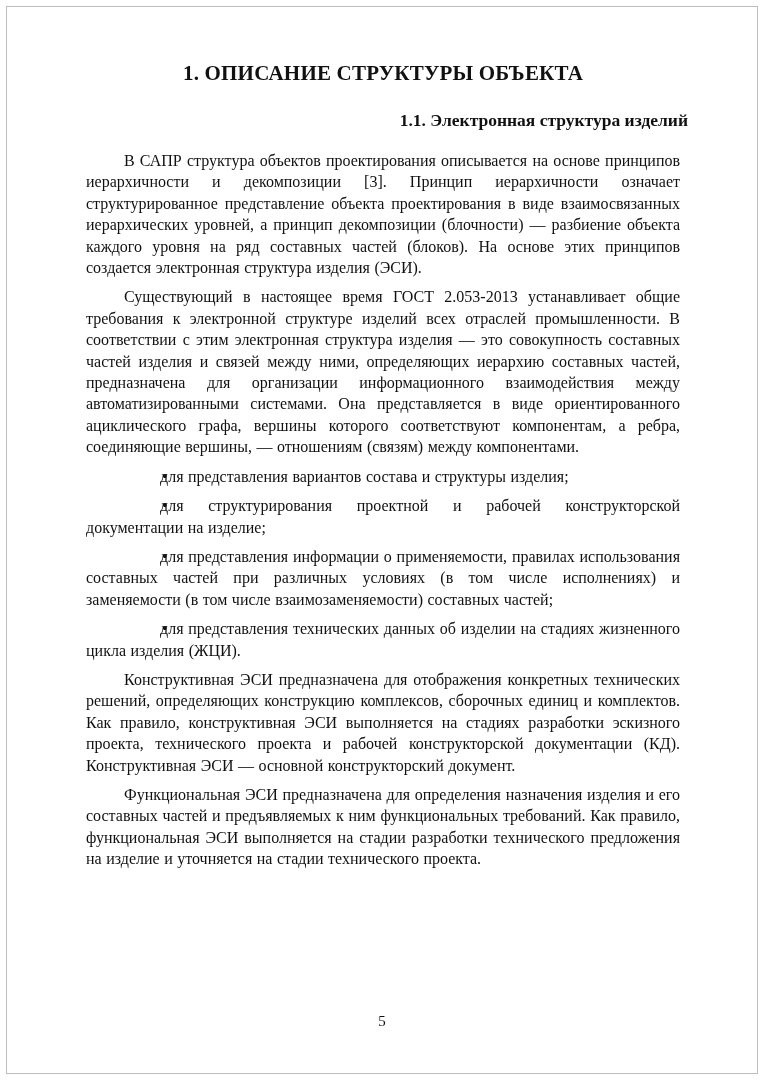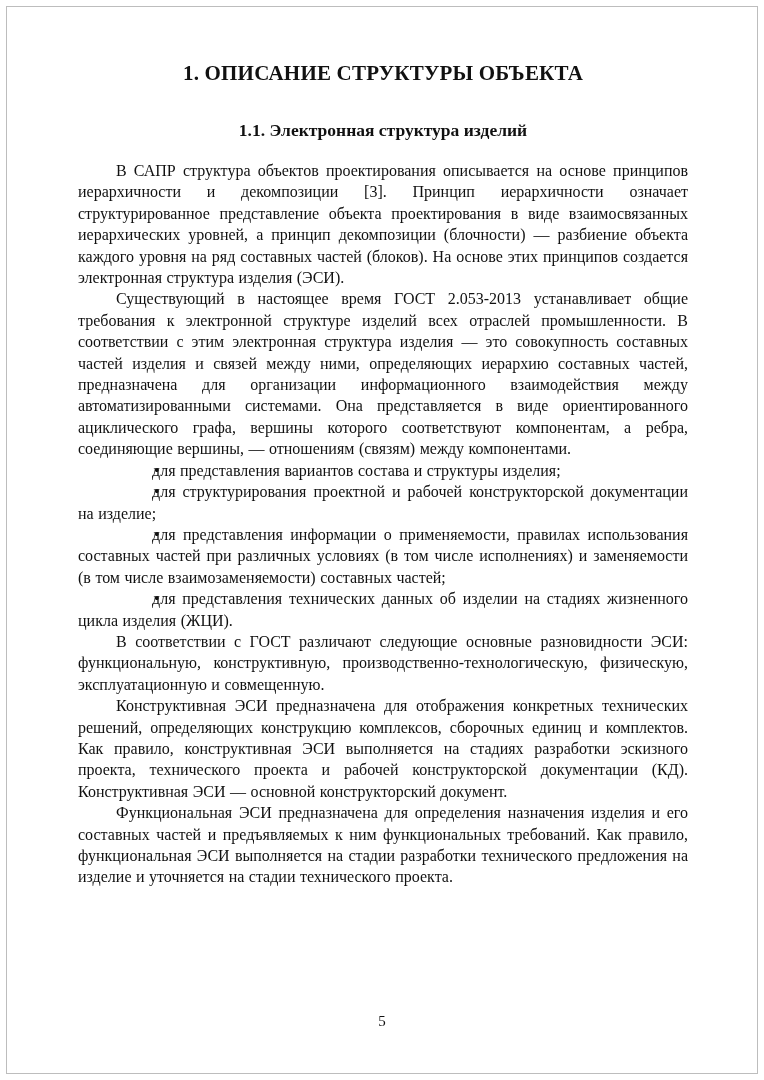--- a/index.html
+++ b/index.html
@@ -26,37 +26,37 @@
     border: 1px solid #bdbdbd;
     pointer-events: none;
   }
   .content {
     position: absolute;
     left: 78px;
     right: 76px;
     top: 58px;
   }
   .chapter-title {
-    margin: 0 0 30px 0;
+    margin: 0 0 20px 0;
     text-align: center;
     font-size: 21px;
     font-weight: bold;
     line-height: 30px;
     letter-spacing: 0.2px;
   }
   .chapter-title span { display: block; }
   .section-heading {
     margin: 0 0 18px 0;
-    text-align: center;
+    text-align: right;
     font-size: 17.5px;
     font-weight: bold;
     line-height: 24px;
   }
   .para {
-    margin: 0;
+    margin: 8px;
     font-size: 16px;
     line-height: 21.4px;
     text-align: justify;
     text-indent: 38px;
     word-spacing: 0.5px;
   }
   .bullet-mark {
     display: inline-block;
     width: 0;
   }
@@ -89,20 +89,19 @@
     <h2 class="section-heading">1.1. Электронная структура изделий</h2>
 
     <p class="para">В САПР структура объектов проектирования описывается на основе принципов иерархичности и декомпозиции [3]. Принцип иерархичности означает структурированное представление объекта проектирования в виде взаимосвязанных иерархических уровней, а принцип декомпозиции (блочности) — разбиение объекта каждого уровня на ряд составных частей (блоков). На основе этих принципов создается электронная структура изделия (ЭСИ).</p>
     <p class="para">Существующий в настоящее время ГОСТ 2.053-2013 устанавливает общие требования к электронной структуре изделий всех отраслей промышленности. В соответствии с этим электронная структура изделия — это совокупность составных частей изделия и связей между ними, определяющих иерархию составных частей, предназначена для организации информационного взаимодействия между автоматизированными системами. Она представляется в виде ориентированного ациклического графа, вершины которого соответствуют компонентам, а ребра, соединяющие вершины, — отношениям (связям) между компонентами.</p>
 
     <p class="para bullet"><span class="bullet-mark">•</span><span class="bullet-text">для представления вариантов состава и структуры изделия;</span></p>
     <p class="para bullet"><span class="bullet-mark">•</span><span class="bullet-text">для структурирования проектной и рабочей конструкторской документации на изделие;</span></p>
     <p class="para bullet"><span class="bullet-mark">•</span><span class="bullet-text">для представления информации о применяемости, правилах использования составных частей при различных условиях (в том числе исполнениях) и заменяемости (в том числе взаимозаменяемости) составных частей;</span></p>
     <p class="para bullet"><span class="bullet-mark">•</span><span class="bullet-text">для представления технических данных об изделии на стадиях жизненного цикла изделия (ЖЦИ).</span></p>
 
-    <p class="para">В соответствии с ГОСТ различают следующие основные разновидности ЭСИ: функциональную, конструктивную, производственно-технологическую, физическую, эксплуатационную и совмещенную.</p>
     <p class="para">Конструктивная ЭСИ предназначена для отображения конкретных технических решений, определяющих конструкцию комплексов, сборочных единиц и комплектов. Как правило, конструктивная ЭСИ выполняется на стадиях разработки эскизного проекта, технического проекта и рабочей конструкторской документации (КД). Конструктивная ЭСИ — основной конструкторский документ.</p>
     <p class="para">Функциональная ЭСИ предназначена для определения назначения изделия и его составных частей и предъявляемых к ним функциональных требований. Как правило, функциональная ЭСИ выполняется на стадии разработки технического предложения на изделие и уточняется на стадии технического проекта.</p>
 
   </div>
 
   <div class="page-number">5</div>
 </div>
 
 </body></html>

